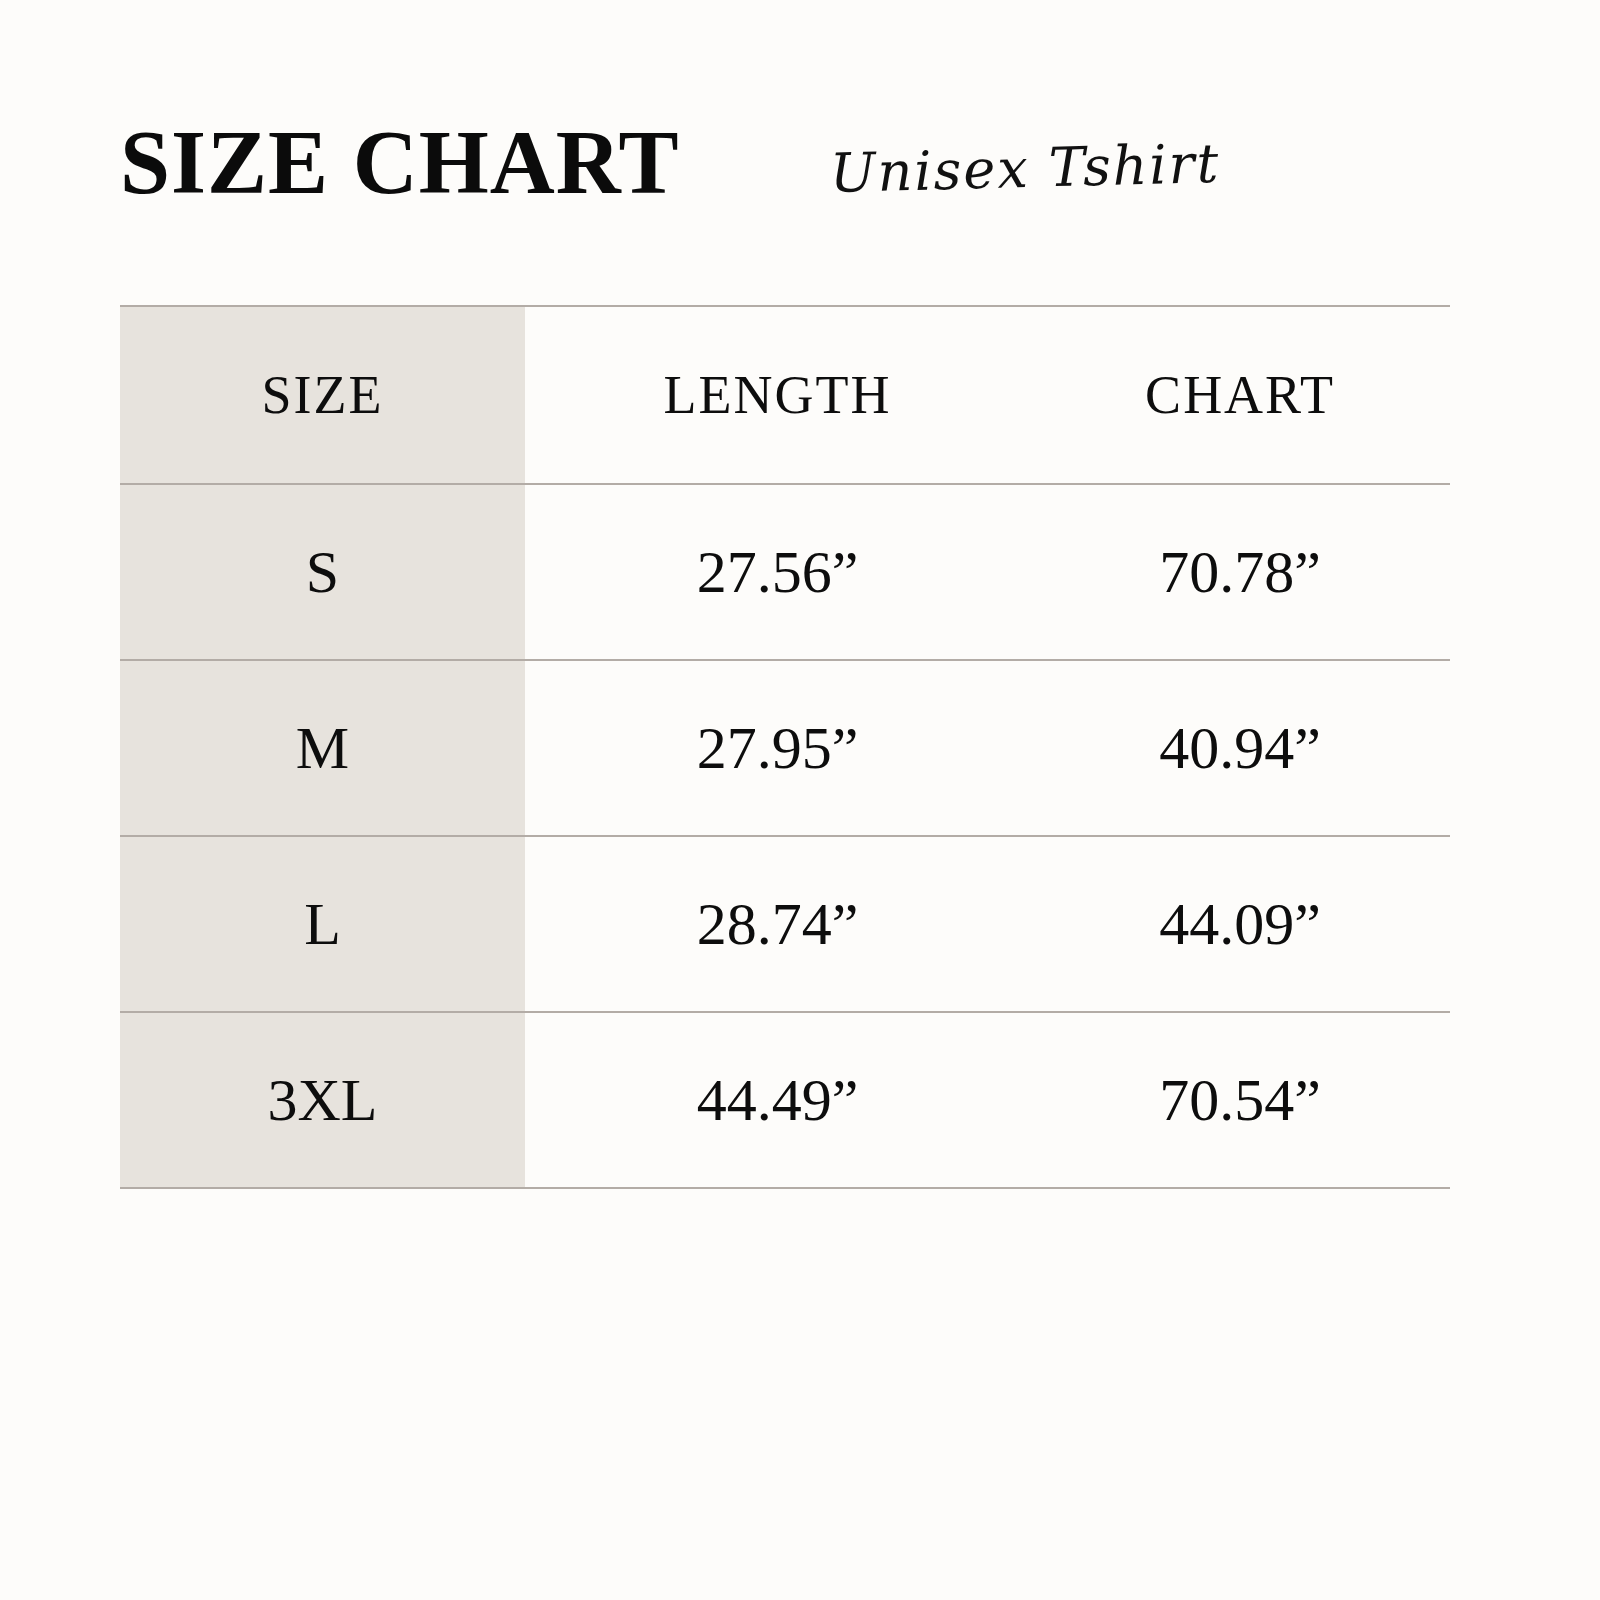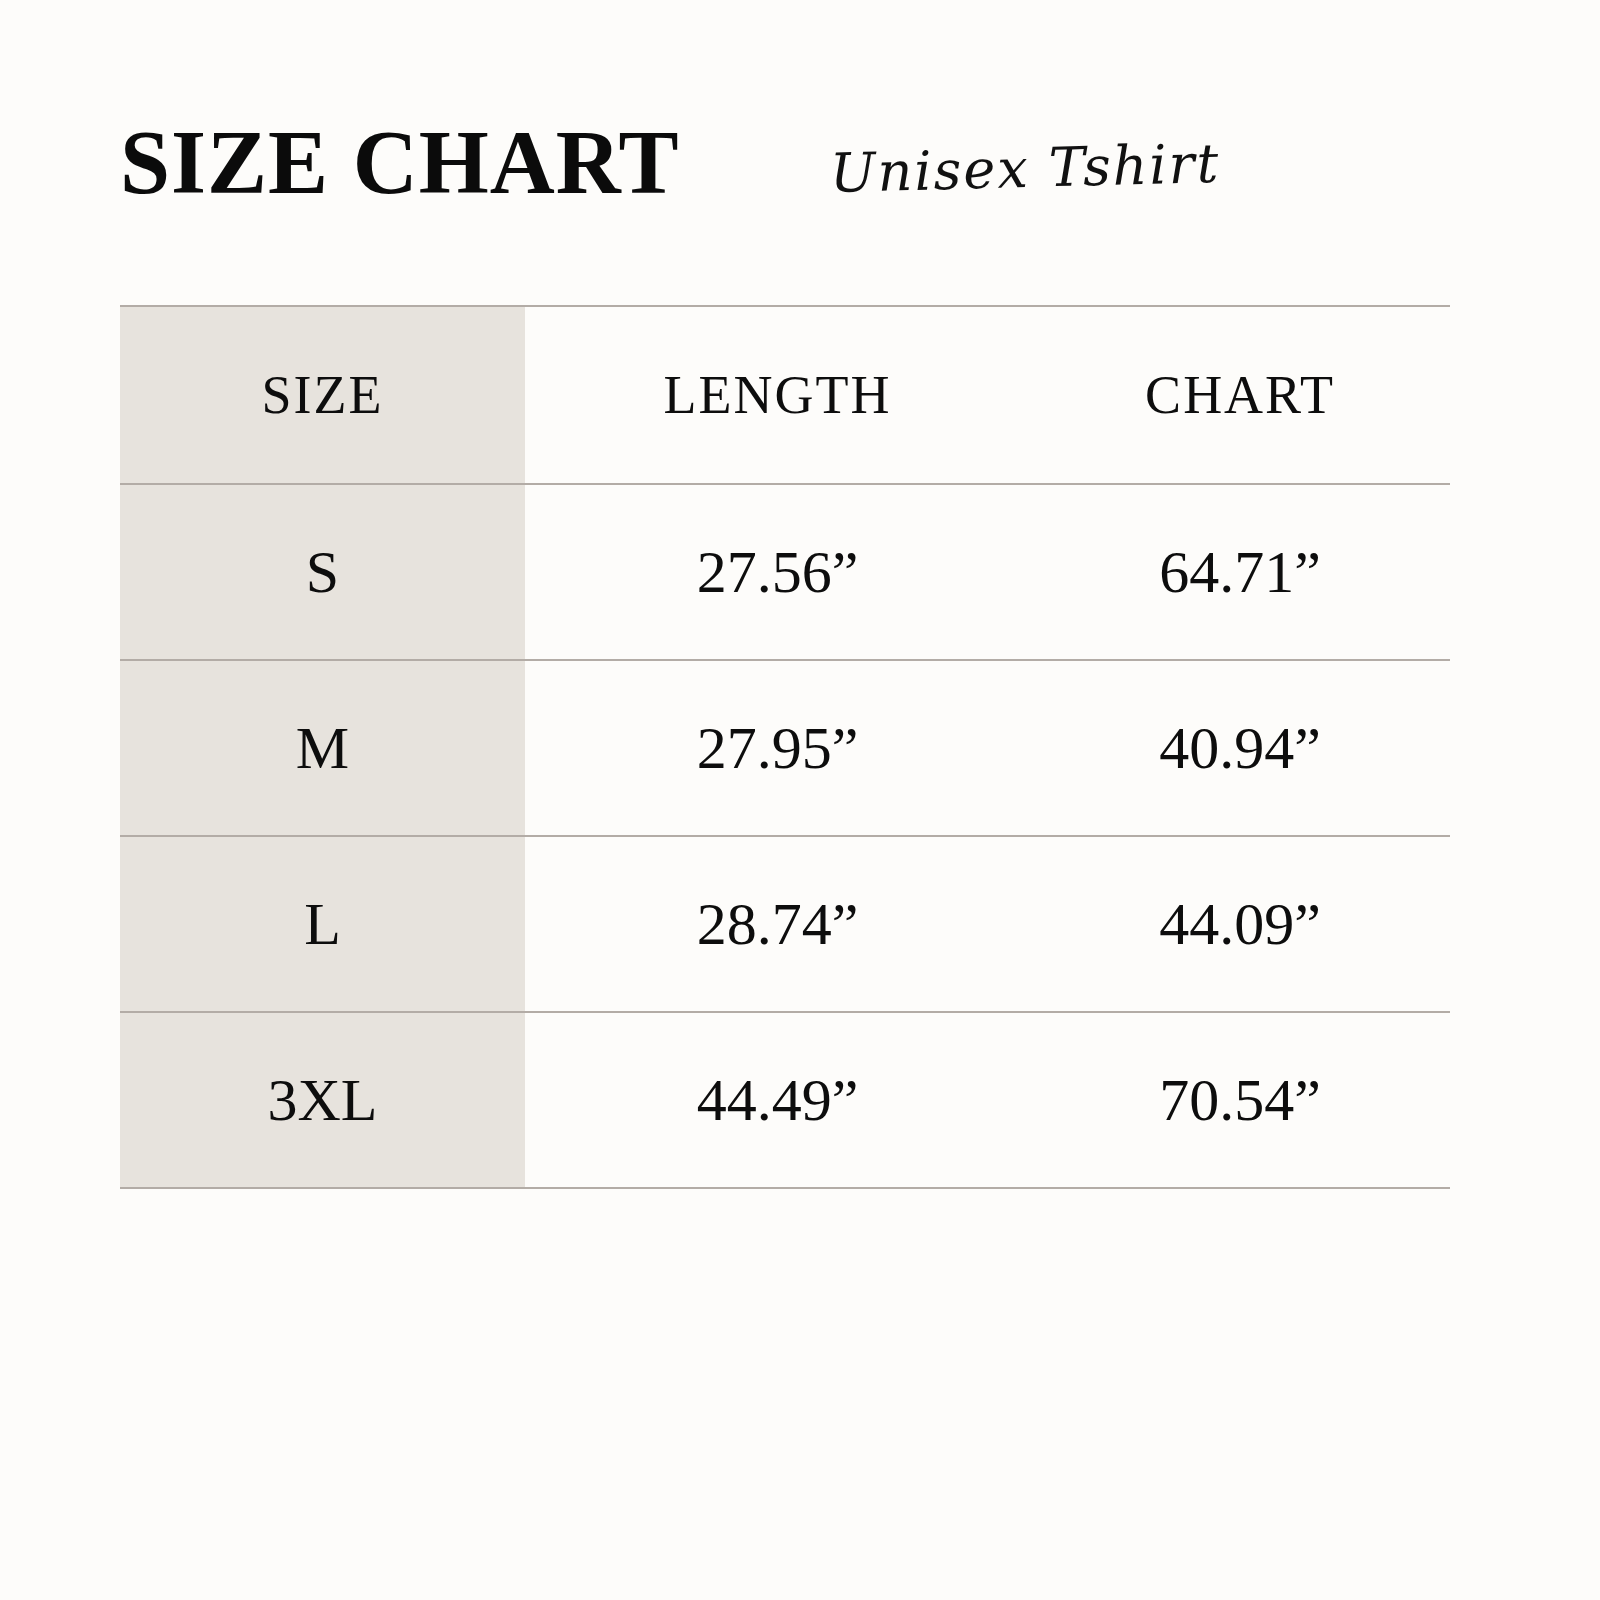--- a/index.html
+++ b/index.html
@@ -122,21 +122,21 @@
         <tr>
           <th class="cell-size">SIZE</th>
           <th class="cell-length">LENGTH</th>
           <th class="cell-bust">CHART</th>
         </tr>
       </thead>
       <tbody>
         <tr>
           <td class="cell-size">S</td>
           <td class="cell-length">27.56”</td>
-          <td class="cell-bust">64.71”</td>
+          <td class="cell-bust">70.78”</td>
         </tr>
         <tr>
           <td class="cell-size">M</td>
           <td class="cell-length">27.95”</td>
           <td class="cell-bust">40.94”</td>
         </tr>
         <tr>
           <td class="cell-size">L</td>
           <td class="cell-length">28.74”</td>
           <td class="cell-bust">44.09”</td>

